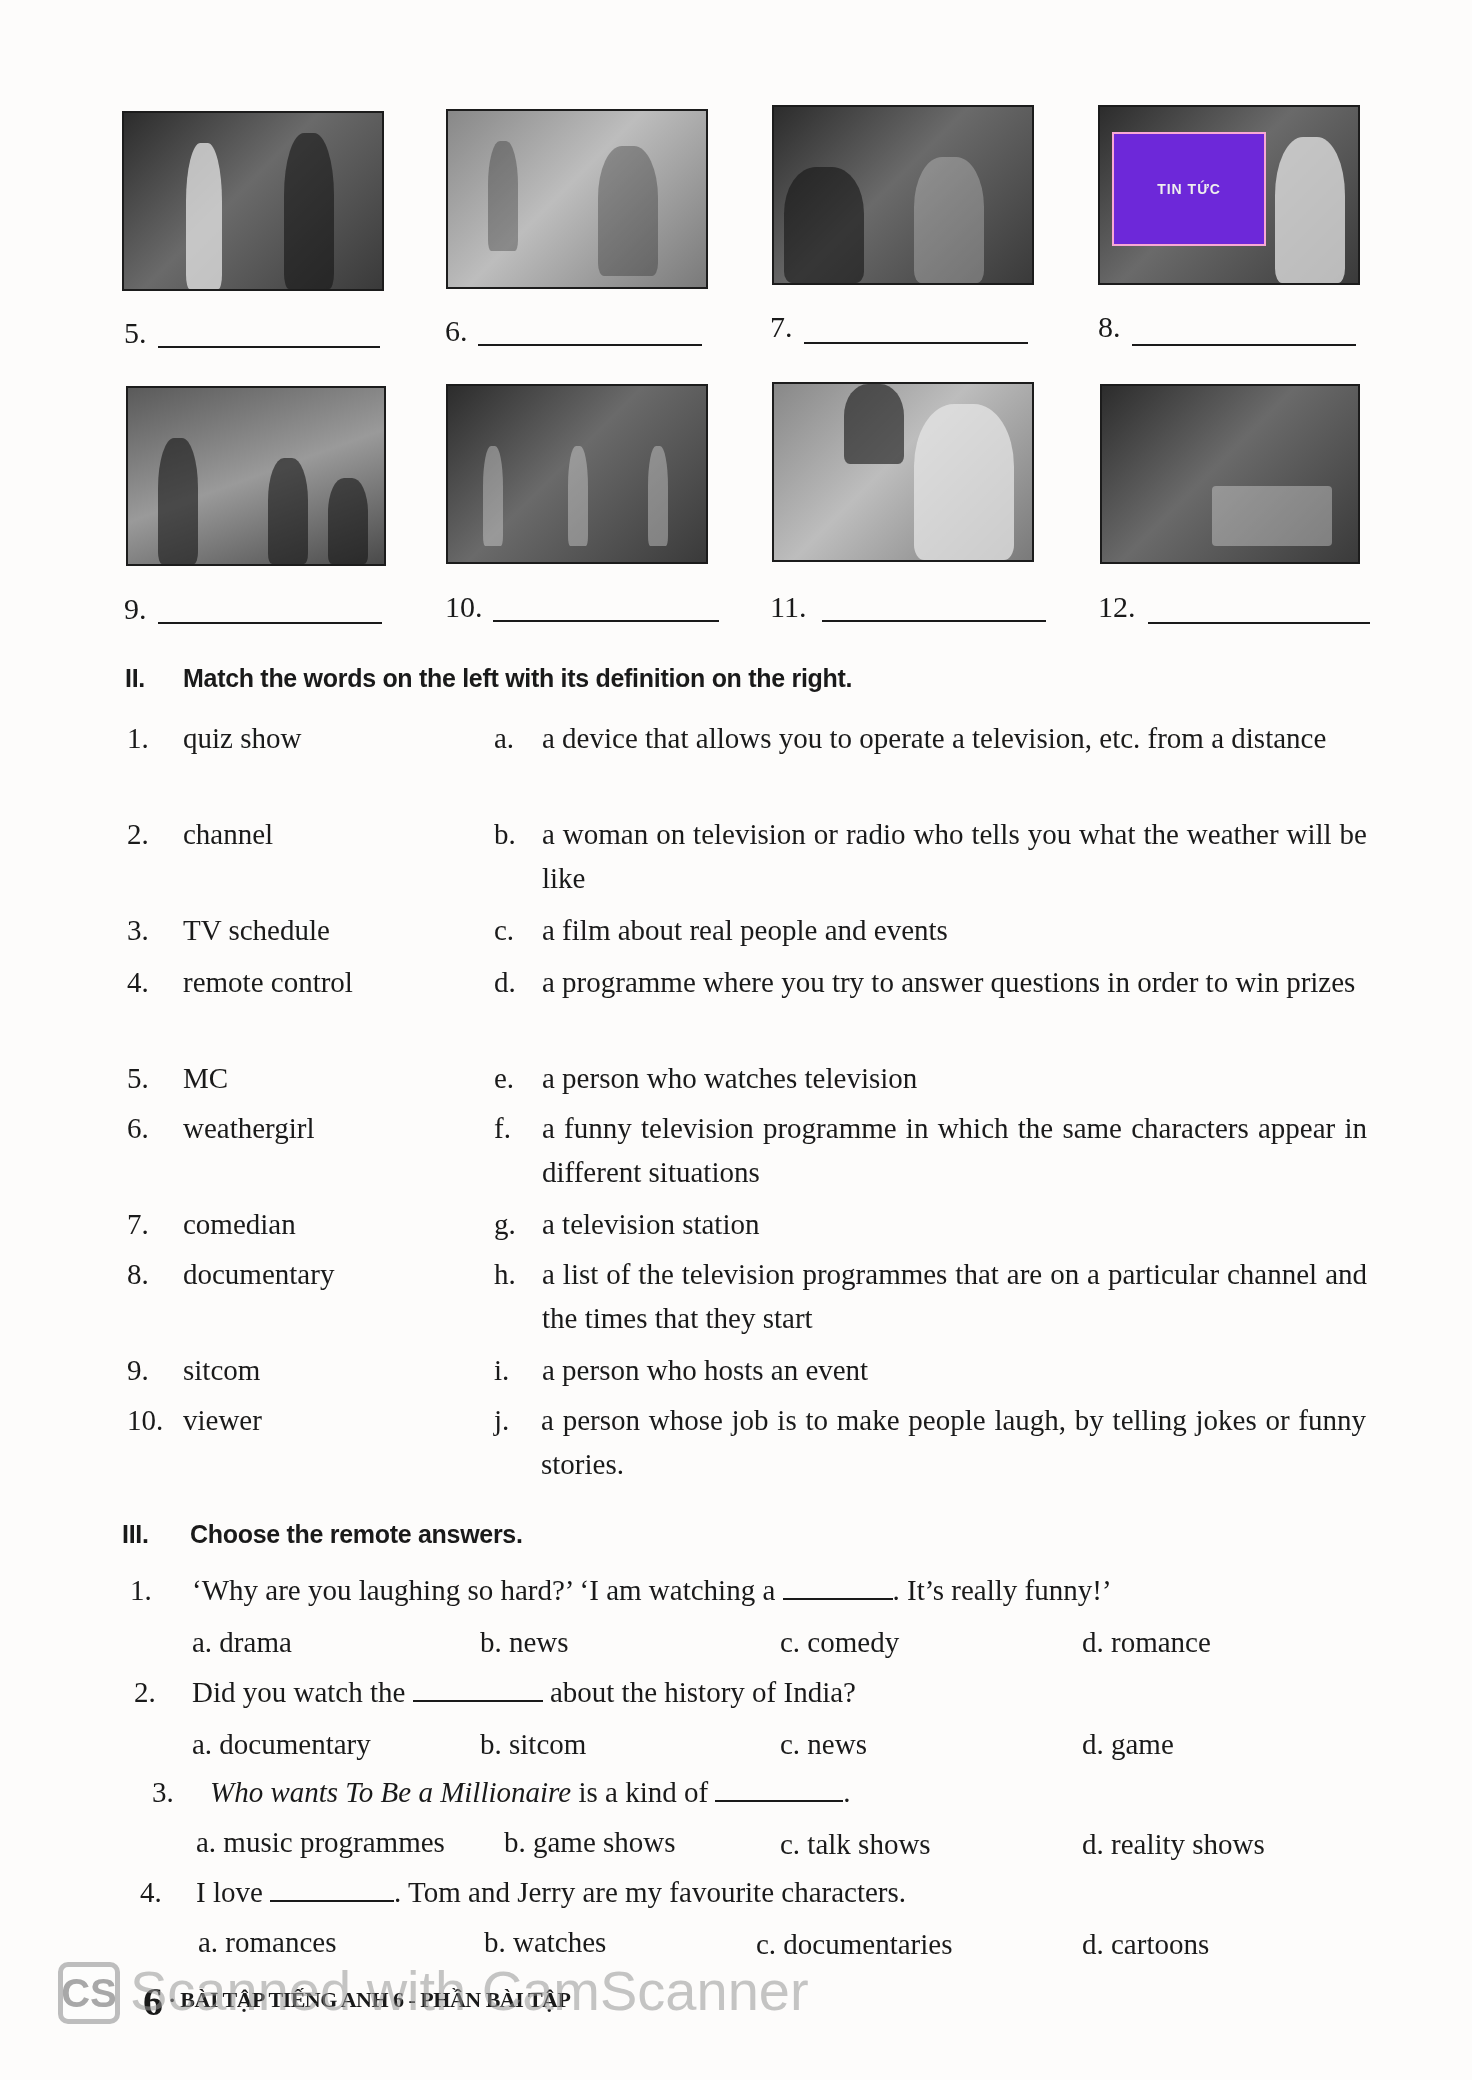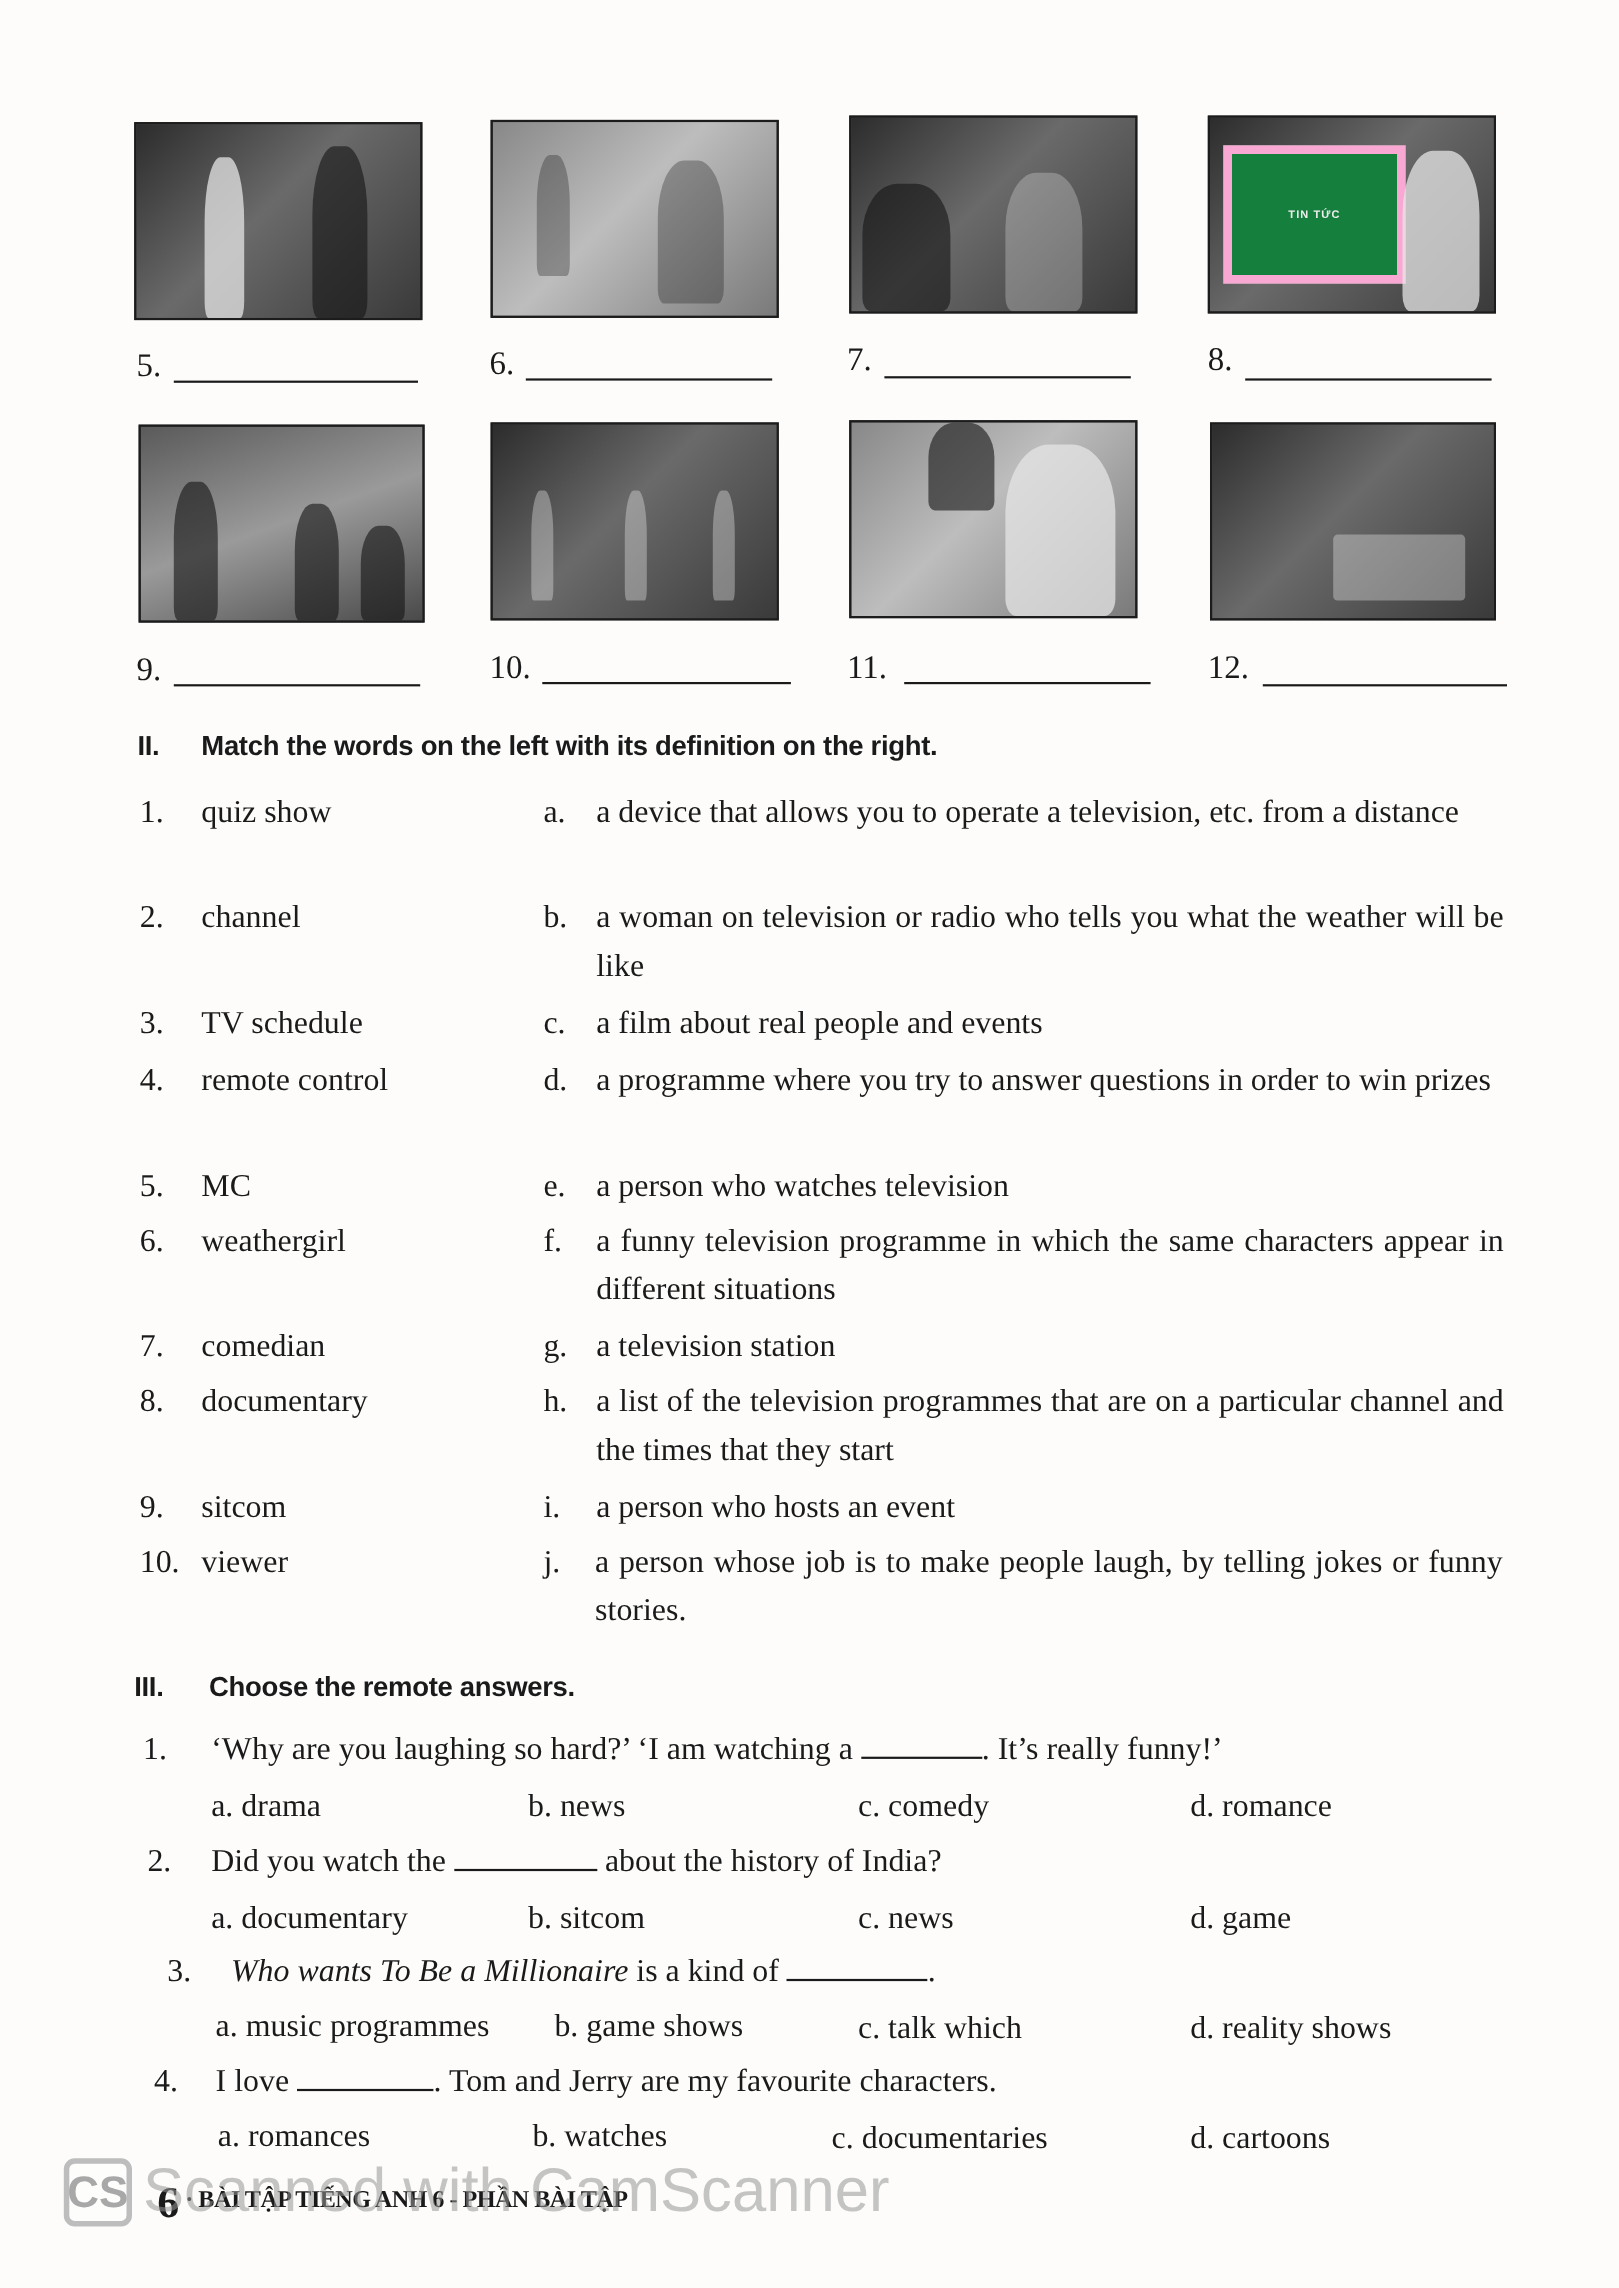--- a/index.html
+++ b/index.html
@@ -11,22 +11,22 @@
   .photo {
     position: absolute; background: #444; border: 2px solid #1c1c1c;
     overflow: hidden;
   }
   .photo .shade1 { position:absolute; left:0; top:0; right:0; bottom:0;
     background: linear-gradient(135deg, #2c2c2c 0%, #6a6a6a 45%, #3a3a3a 100%); }
   .photo.light .shade1 { background: linear-gradient(135deg, #888 0%, #bdbdbd 45%, #7a7a7a 100%); }
   .photo.mid .shade1 { background: linear-gradient(160deg, #5a5a5a 0%, #9a9a9a 50%, #4a4a4a 100%); }
   .photo .fig { position:absolute; background: rgba(20,20,20,0.6); border-radius: 40% 40% 10% 10%; }
   .photo .figl { position:absolute; background: rgba(230,230,230,0.75); border-radius: 40% 40% 10% 10%; }
-  .photo .screen { position:absolute; border: 8px solid #f9a8d4; background:#15803d; color:#eee;
-    font-family:"Liberation Sans", sans-serif; font-size:10px; font-weight:bold; letter-spacing:1px;
+  .photo .screen { position:absolute; border: 2px solid #f9a8d4; background:#6d28d9; color:#eee;
+    font-family:"Liberation Sans", sans-serif; font-size:14px; font-weight:bold; letter-spacing:1px;
     display:flex; align-items:center; justify-content:center; }
   .label-num {
     position: absolute; font-size: 30px; line-height: 1;
   }
   .blank {
     position: absolute; border-bottom: 2px solid #1a1a1a; height: 0;
   }
   .section-title {
     position: absolute; left: 125px;
     font-family: "Liberation Sans", sans-serif; font-weight: bold; font-size: 25px;
@@ -227,21 +227,21 @@
 <span class="opt" style="left:192px;top:1724px;">a. documentary</span>
 <span class="opt" style="left:480px;top:1724px;">b. sitcom</span>
 <span class="opt" style="left:780px;top:1724px;">c. news</span>
 <span class="opt" style="left:1082px;top:1724px;">d. game</span>
 
 <div class="q" style="left:152px;top:1772px;">
   <span style="display:inline-block;width:58px">3.</span><i>Who wants To Be a Millionaire</i><span> is a kind of </span><span class="qblank" style="width:128px"></span><span>.</span>
 </div>
 <span class="opt" style="left:196px;top:1822px;">a. music programmes</span>
 <span class="opt" style="left:504px;top:1822px;">b. game shows</span>
-<span class="opt" style="left:780px;top:1824px;">c. talk which</span>
+<span class="opt" style="left:780px;top:1824px;">c. talk shows</span>
 <span class="opt" style="left:1082px;top:1824px;">d. reality shows</span>
 
 <div class="q" style="left:140px;top:1872px;">
   <span style="display:inline-block;width:56px">4.</span><span>I love </span><span class="qblank" style="width:124px"></span><span>. Tom and Jerry are my favourite characters.</span>
 </div>
 <span class="opt" style="left:198px;top:1922px;">a. romances</span>
 <span class="opt" style="left:484px;top:1922px;">b. watches</span>
 <span class="opt" style="left:756px;top:1924px;">c. documentaries</span>
 <span class="opt" style="left:1082px;top:1924px;">d. cartoons</span>
 

